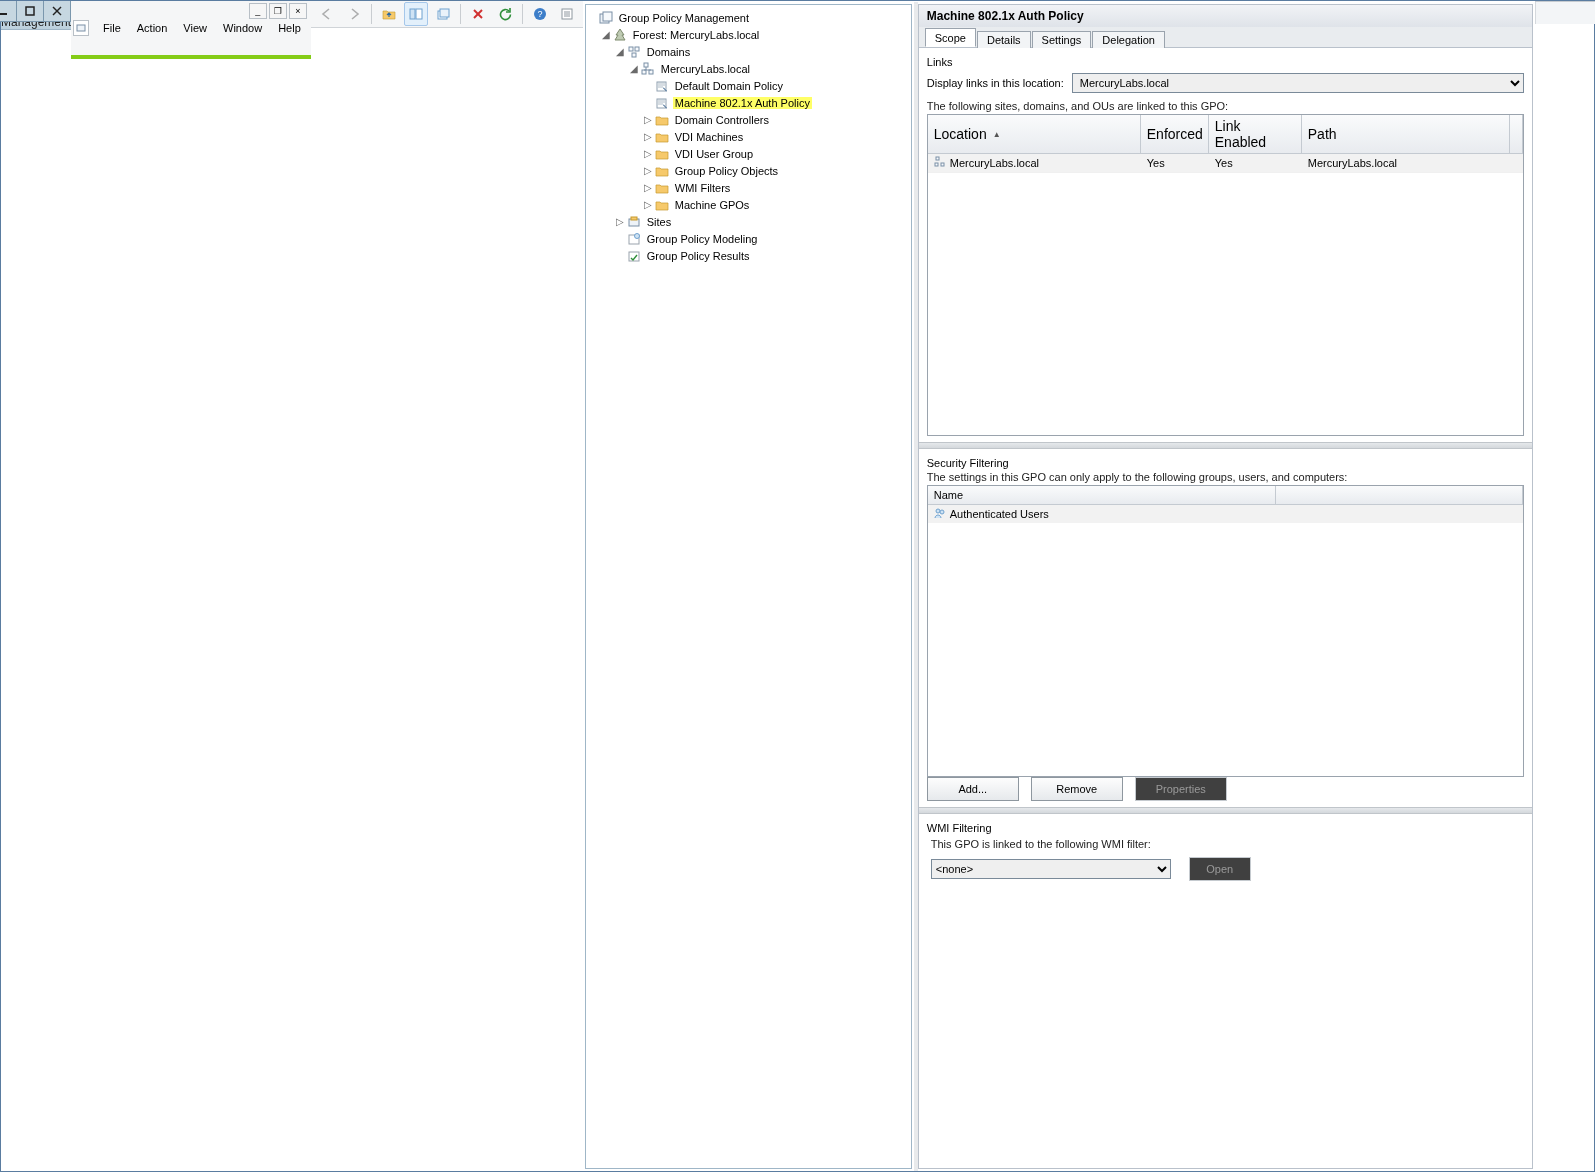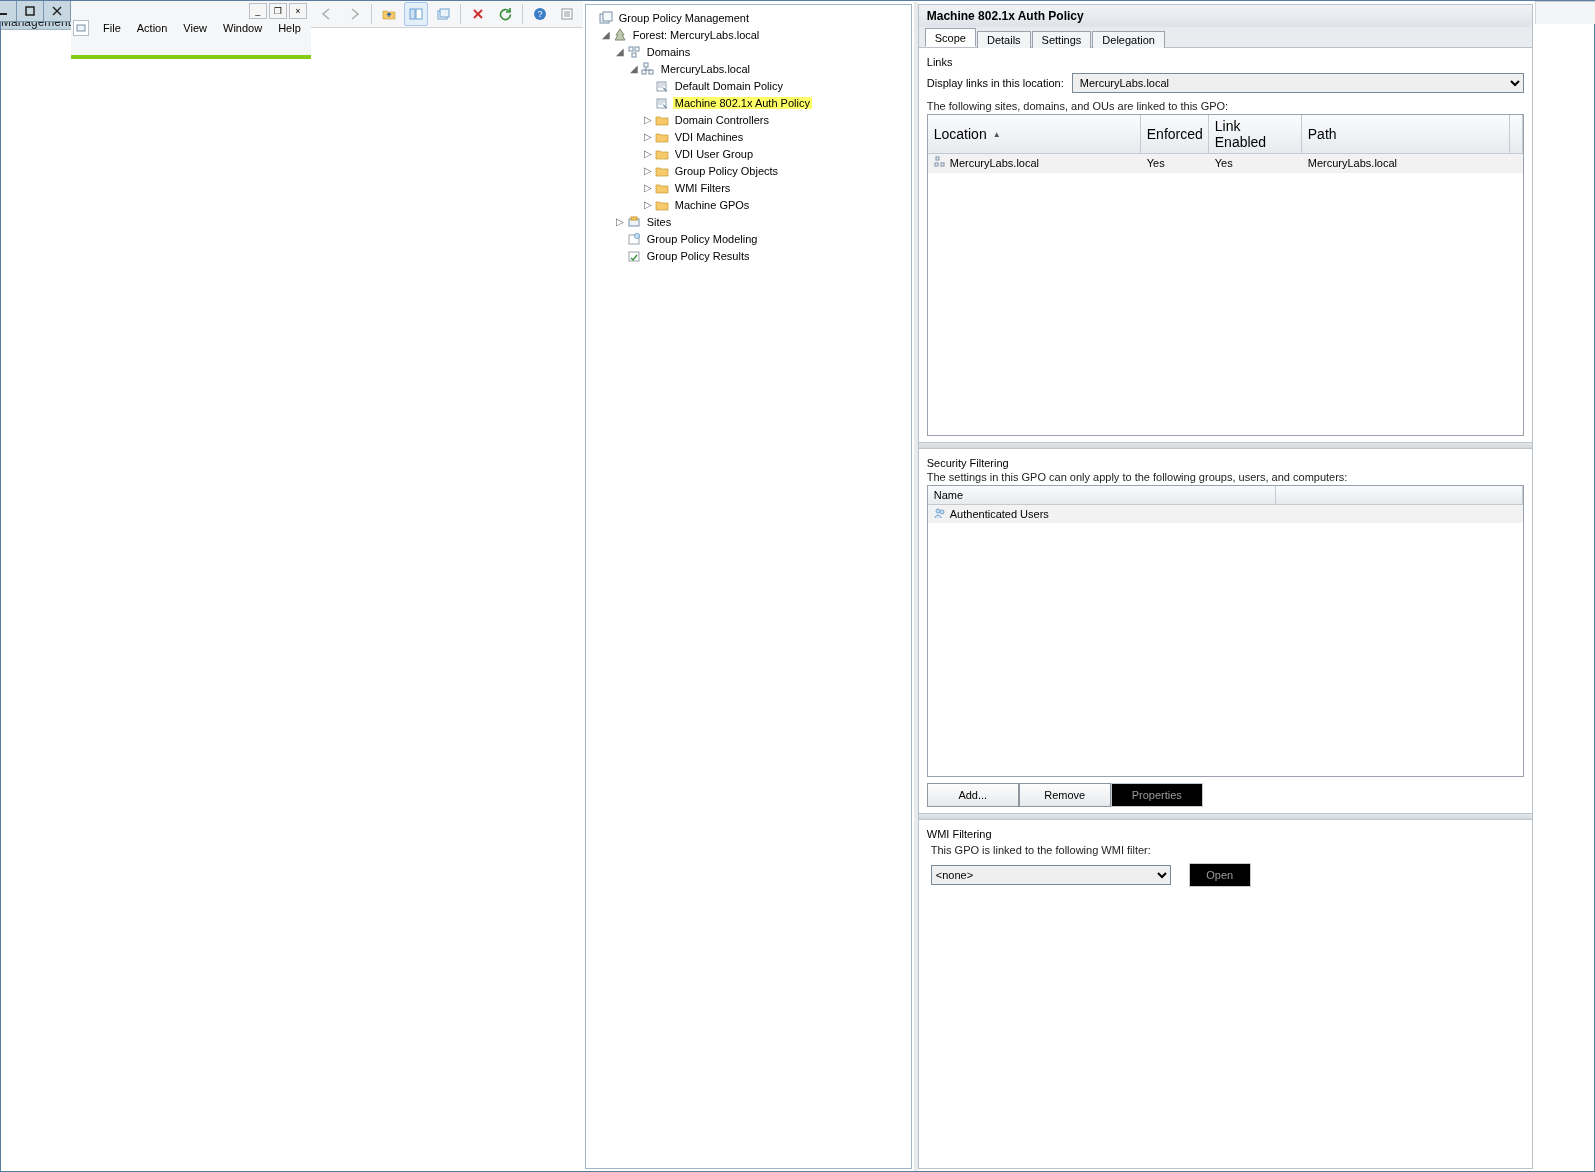--- a/index.html
+++ b/index.html
@@ -54,23 +54,23 @@
 .grid .gbody{flex:1;overflow:auto}
 .grid .grow{display:flex;border-bottom:1px solid #f0f0f0}
 .grid .grow.sel{background:#f2f2f2}
 .grid .gc{padding:2px 6px;border-right:1px solid transparent;display:flex;align-items:center}
 
 .sec-grid{border:1px solid #9aa3ad;background:#fff;height:290px;margin-top:2px}
 .sec-grid .ghead{display:flex;background:linear-gradient(#fafbfc,#e8ebef);border-bottom:1px solid #c4cad1}
 .sec-grid .gh{padding:3px 6px;border-right:1px solid #c4cad1}
 .sec-grid .gbody .grow{display:flex;padding:2px 6px;align-items:center}
 .sec-grid .grow.sel{background:#f2f2f2}
-.btnrow{display:flex;gap:0;margin-top:6px}
+.btnrow{display:flex;gap:12px;}
 .wbtn{width:90px;height:22px;border:1px solid #8e979f;background:linear-gradient(#fdfdfd,#e6e9ec);font-size:11px;cursor:default;display:flex;align-items:center;justify-content:center}
-.wbtn.disabled{color:#9a9a9a;background:#000000;border-color:#c5cacf}
+.wbtn.disabled{color:#9a9a9a;background:#404040;border-color:#c5cacf}
 .statusbar{height:22px;border-top:1px solid #c6cbd0;background:#f3f5f7;display:flex}
 .statusbar .cell{border-right:1px solid #d5d9dd;flex:1}
 .statusbar .cell.small{flex:0 0 60px}
 
 .svg-folder{fill:#f6c96b;stroke:#c59a2e;stroke-width:.6}
 .svg-scroll{fill:#fff;stroke:#9aa3ad}
 select{font-family:inherit}
 .small-text{color:#222}
 .divider{height:5px;background:linear-gradient(#e5e8eb,#d4d8dc);border-top:1px solid #c0c5ca;border-bottom:1px solid #c0c5ca;margin:6px -8px}
 </style>

